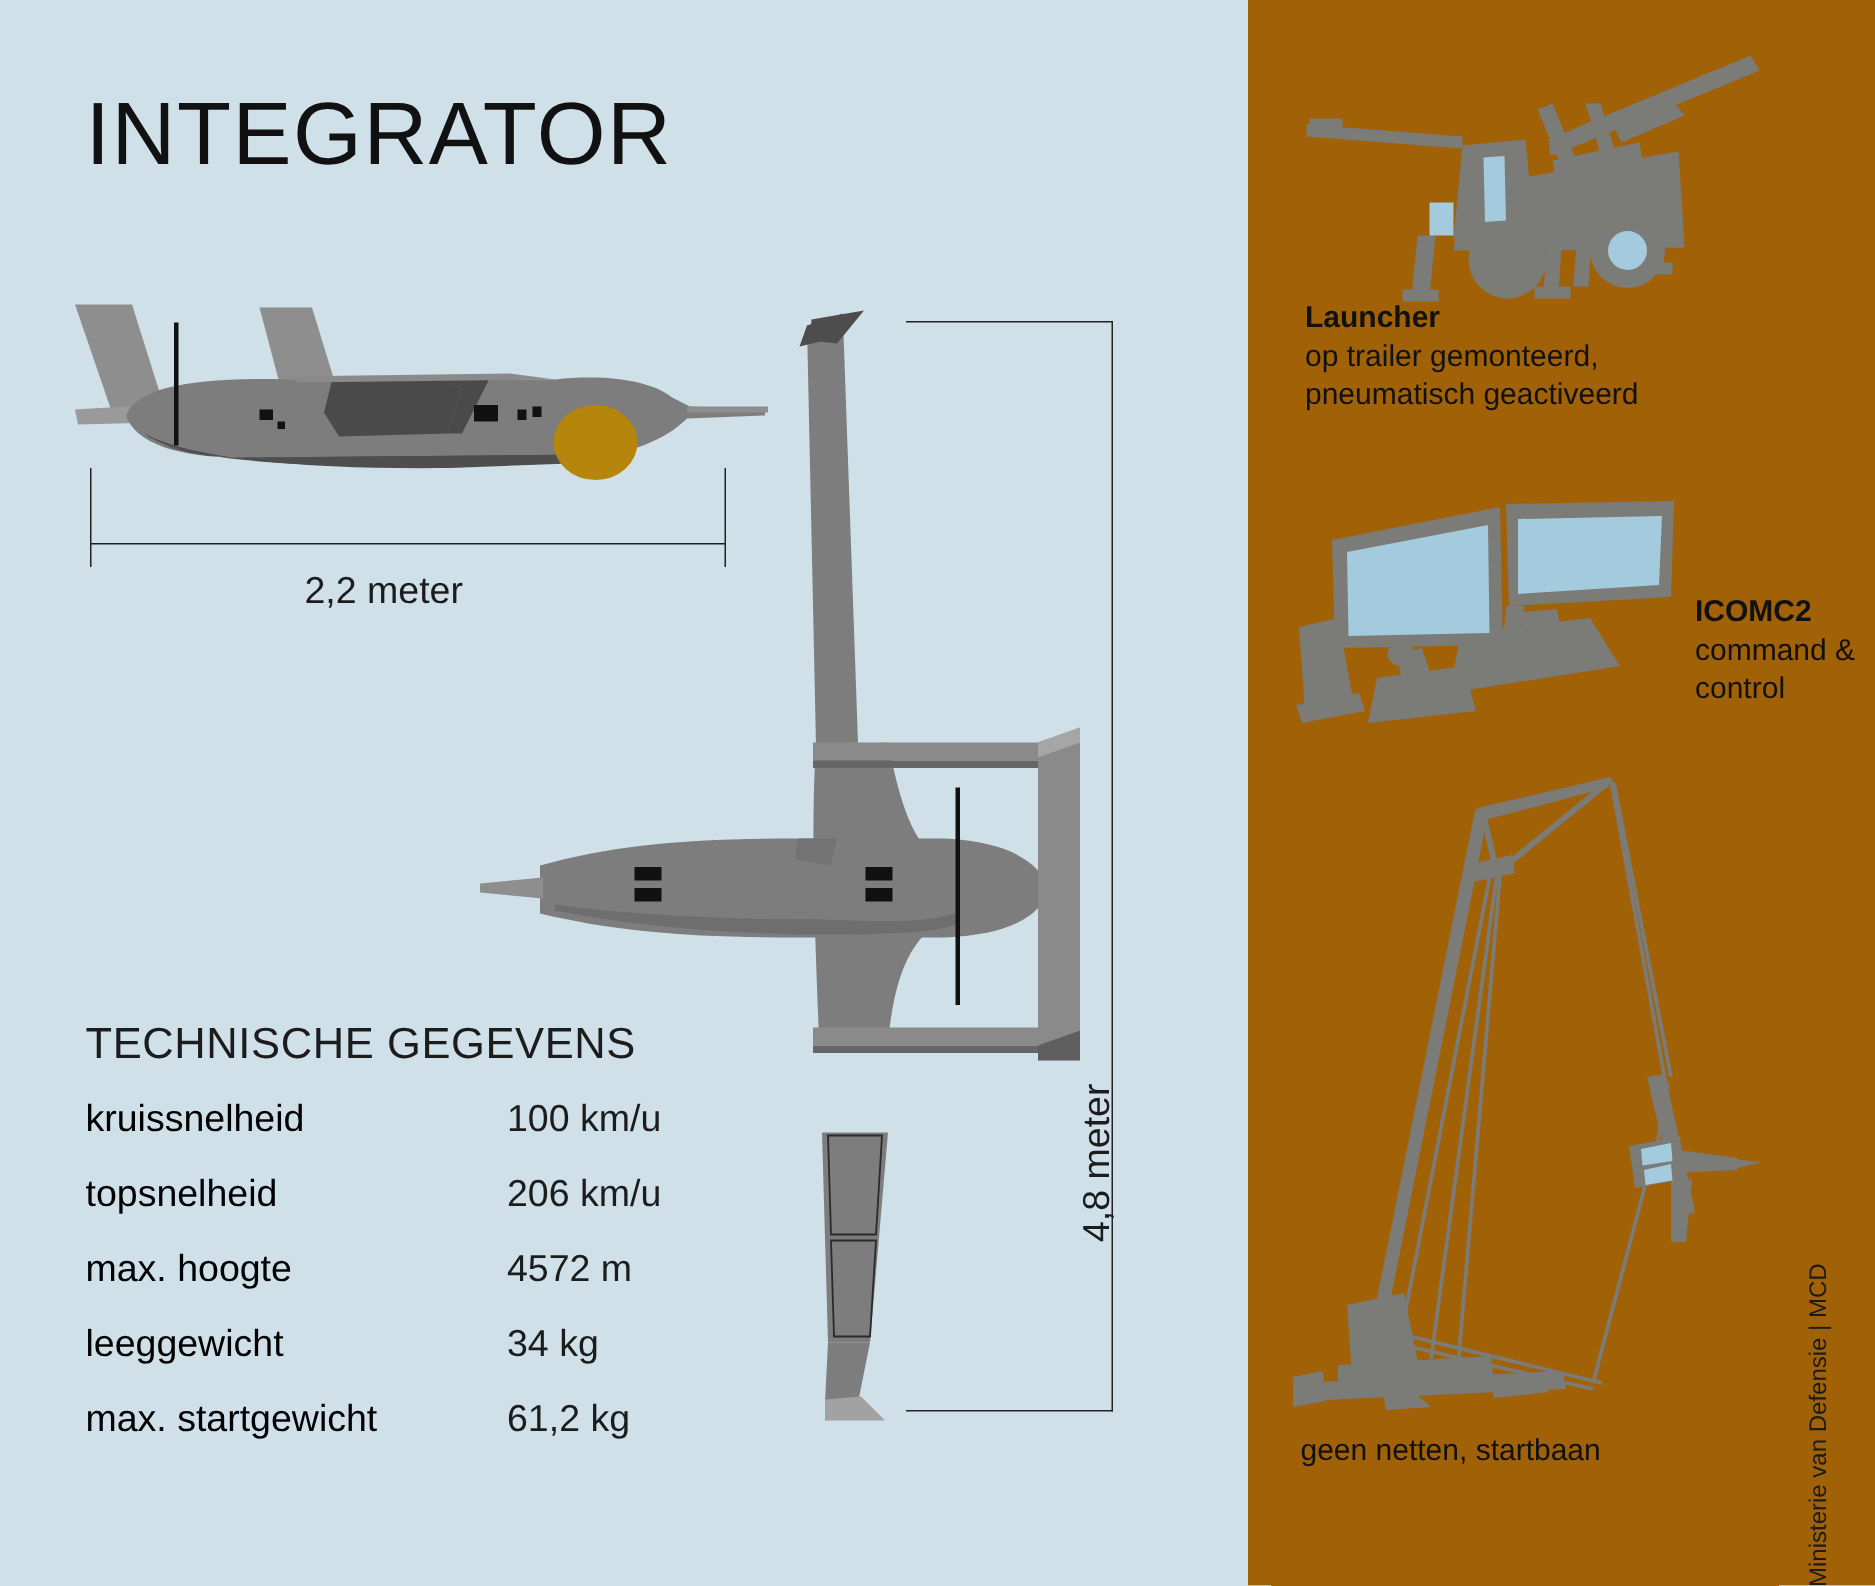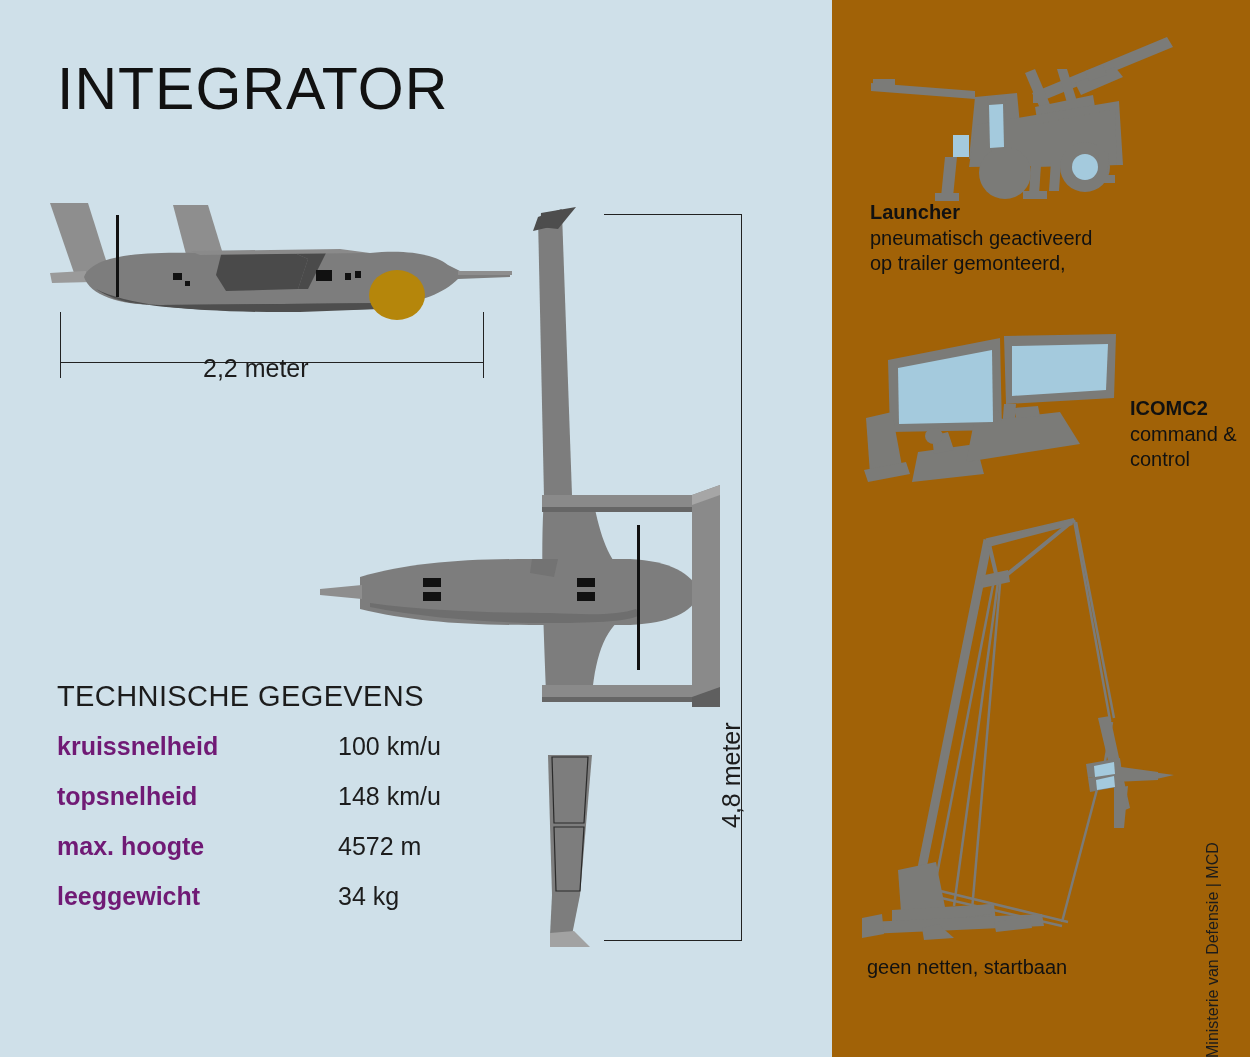--- a/index.html
+++ b/index.html
@@ -19,21 +19,21 @@
     color:#111;line-height:1;white-space:nowrap;
   }
 
   
   .spec-title{
     position:absolute;left:57px;top:680px;
     font-size:29px;color:#1c1c1c;font-weight:400;letter-spacing:.4px;
   }
   .spec-table{position:absolute;left:57px;top:732px;width:420px;}
   .spec-row{display:flex;height:50px;align-items:flex-start;}
-  .spec-label{width:281px;font-size:25px;color:#701a75;font-weight:bold;}
+  .spec-label{width:281px;font-size:25px;color:#000000;}
   .spec-value{font-size:25px;color:#1c1c1c;}
 
   
   .dim-line-h{position:absolute;background:#222;height:1px;}
   .dim-tick-v{position:absolute;background:#222;width:1px;}
   .dim-label-h{
     position:absolute;font-size:25px;color:#1c1c1c;white-space:nowrap;
   }
   .dim-label-v{
     position:absolute;font-size:25px;color:#1c1c1c;white-space:nowrap;
@@ -96,21 +96,21 @@
 
         <rect x="418" y="86" width="54" height="4" fill="#8e8e8e"></rect>
 
         <rect x="76" y="30" width="3" height="82" fill="#111"></rect>
       </svg>
     </div>
 
     <div class="dim-tick-v" style="left:60px;top:312px;height:66px;"></div>
     <div class="dim-tick-v" style="left:483px;top:312px;height:66px;"></div>
     <div class="dim-line-h" style="left:60px;top:362px;width:424px;"></div>
-    <div class="dim-label-h" style="left:203px;top:354px;">2,2 meter</div>
+    <div class="dim-label-h" style="left:203px;top:380px;">2,2 meter</div>
 
     <div class="art" style="left:300px;top:195px;">
       <svg width="420" height="760" viewBox="0 0 420 760">
 
         <path d="M238,22 L262,18 L272,300 L244,302 Z" fill="#7d7d7d"></path>
 
         <path d="M238,22 L262,14 L250,32 L233,36 Z" fill="#4d4d4d"></path>
         <path d="M241,18 L276,12 L258,34 L240,32 Z" fill="#4d4d4d"></path>
 
         <path d="M244,300 L272,300 L286,400 L246,402 Z" fill="#7d7d7d"></path>
@@ -166,29 +166,33 @@
     <div class="dim-label-v" style="left:717px;top:828px;">4,8 meter</div>
 
     <div class="spec-title">TECHNISCHE GEGEVENS</div>
     <div class="spec-table">
       <div class="spec-row">
         <div class="spec-label">kruissnelheid</div>
         <div class="spec-value">100 km/u</div>
       </div>
       <div class="spec-row">
         <div class="spec-label">topsnelheid</div>
-        <div class="spec-value">148 km/u</div>
+        <div class="spec-value">206 km/u</div>
       </div>
       <div class="spec-row">
         <div class="spec-label">max. hoogte</div>
         <div class="spec-value">4572 m</div>
       </div>
       <div class="spec-row">
         <div class="spec-label">leeggewicht</div>
         <div class="spec-value">34 kg</div>
+      </div>
+      <div class="spec-row">
+        <div class="spec-label">max. startgewicht</div>
+        <div class="spec-value">61,2 kg</div>
       </div>
     </div>
   </div>
 
   <div class="panel-right">
 
     <div class="art" style="left:25px;top:25px;">
       <svg width="320" height="180" viewBox="0 0 320 180">
         <g fill="#7b7b78">
 
@@ -224,22 +228,22 @@
         <g fill="#a4cadd">
           <polygon points="132,80 146,79 147,122 133,123"></polygon>
           <polygon points="96,110 112,110 112,132 96,132"></polygon>
           <ellipse cx="228" cy="142" rx="13" ry="13"></ellipse>
         </g>
       </svg>
     </div>
 
     <div class="callout" style="left:38px;top:200px;">
       <div class="c-title">Launcher</div>
+      <div class="c-line">op trailer gemonteerd,</div>
       <div class="c-line">pneumatisch geactiveerd</div>
-      <div class="c-line">op trailer gemonteerd,</div>
     </div>
 
     <div class="art" style="left:30px;top:332px;">
       <svg width="280" height="160" viewBox="0 0 280 160">
         <g fill="#7b7b78">
 
           <polygon points="26,28 138,6 140,98 28,100"></polygon>
 
           <polygon points="142,4 254,2 252,66 144,72"></polygon>
 

